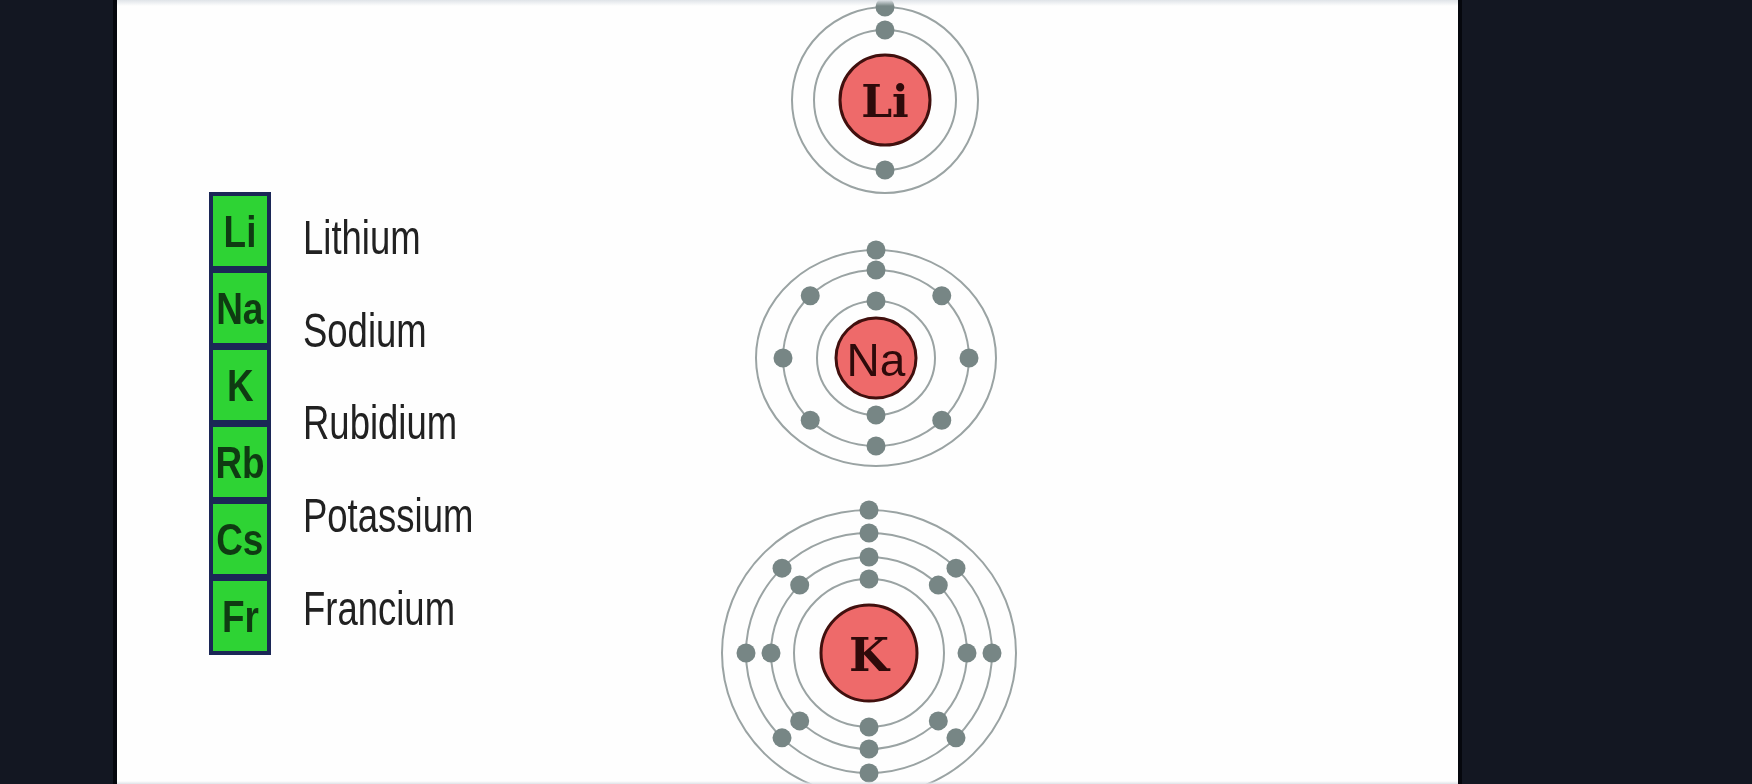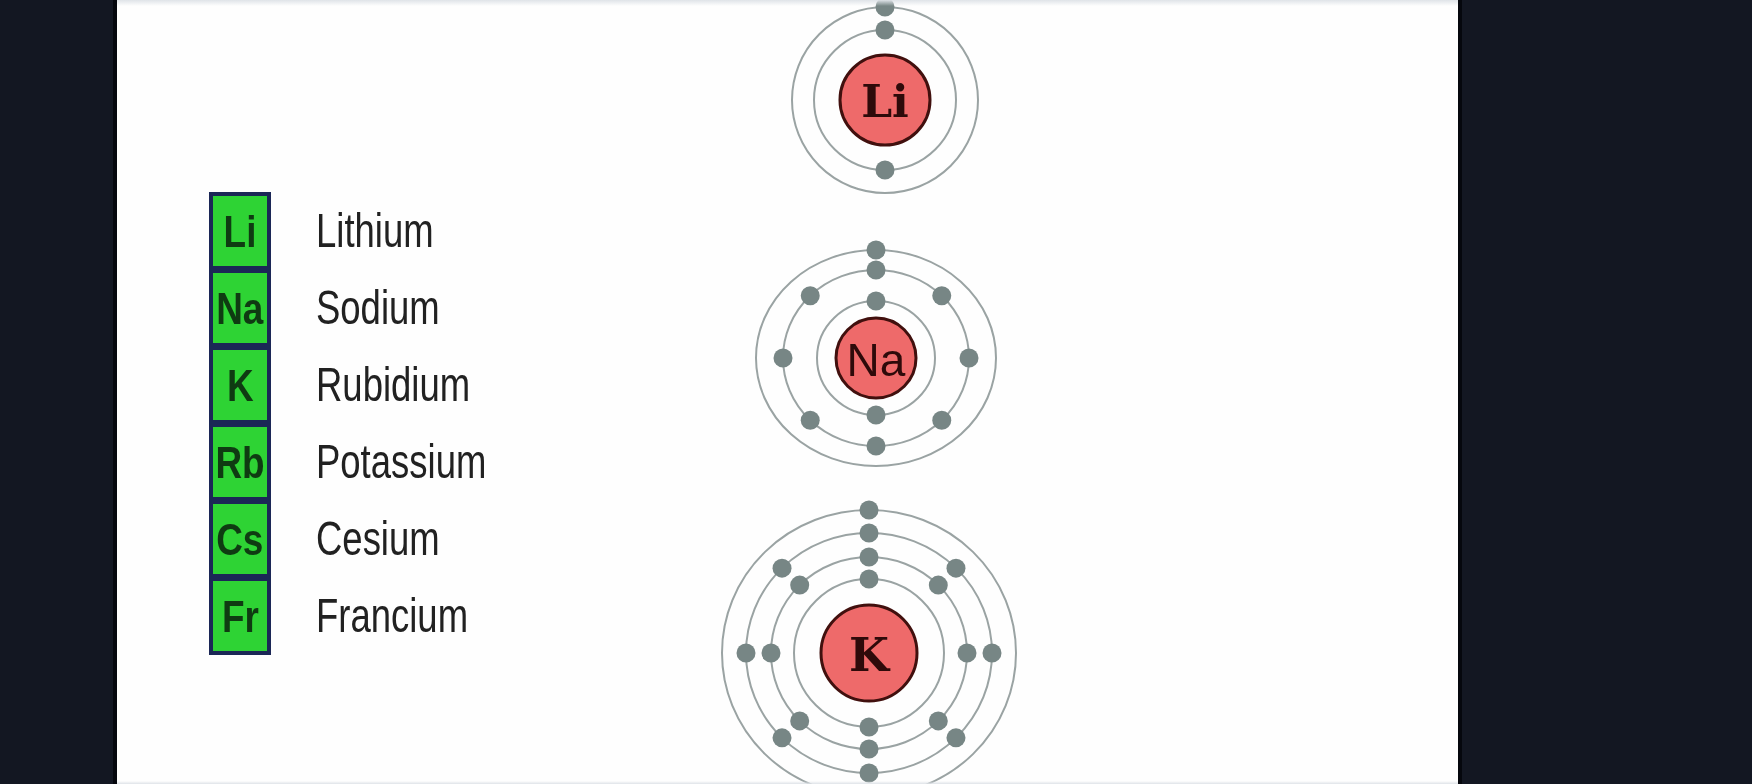--- a/index.html
+++ b/index.html
@@ -27,21 +27,21 @@
     background:var(--box-border-navy, #1b2756);
     display:flex; flex-direction:column; padding:4px; gap:7px; box-sizing:border-box; z-index:2;
   }
   .symbol-cell {
     flex:1; background:var(--box-green, #2ed334);
     display:flex; align-items:center; justify-content:center;
     font-size:45px; font-weight:600; color:var(--symbol-text, #0f3b12); line-height:1;
   }
   .symbol-cell > span { transform:scaleX(0.82); transform-origin:center center; white-space:nowrap; }
   .names-panel {
-    position:absolute; left:316px; top:192px; width:420px; height:463px;
+    position:absolute; left:303px; top:192px; width:420px; height:463px;
     display:flex; flex-direction:column; z-index:2;
   }
   .name-row { flex:1; display:flex; align-items:center; font-size:48px; font-weight:400;
               color:var(--name-text, #212121); line-height:1; }
   .name-row > span { transform:scaleX(0.76); transform-origin:left center; white-space:nowrap; }
   .atoms-layer { position:absolute; left:0; top:0; z-index:1; }
 </style>
 </head>
 <body>
 
@@ -135,19 +135,16 @@
       <div class="name-row">
         <span>Sodium</span>
       </div>
       <div class="name-row">
         <span>Rubidium</span>
       </div>
       <div class="name-row">
         <span>Potassium</span>
       </div>
       <div class="name-row">
-        <span>Cesium</span>
-      </div>
-      <div class="name-row">
         <span>Francium</span>
       </div>
     </div>
 </div>
 
 </body></html>

